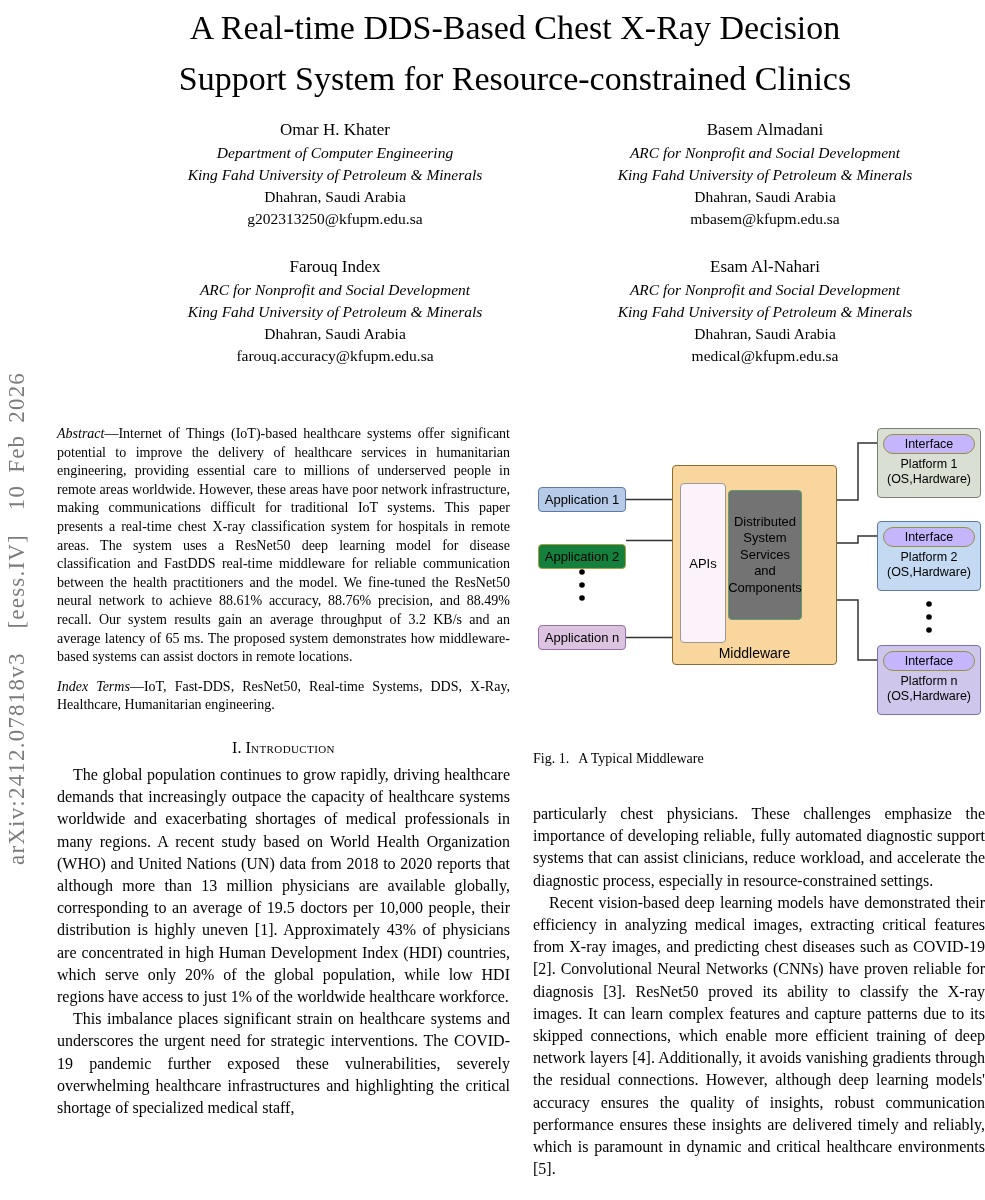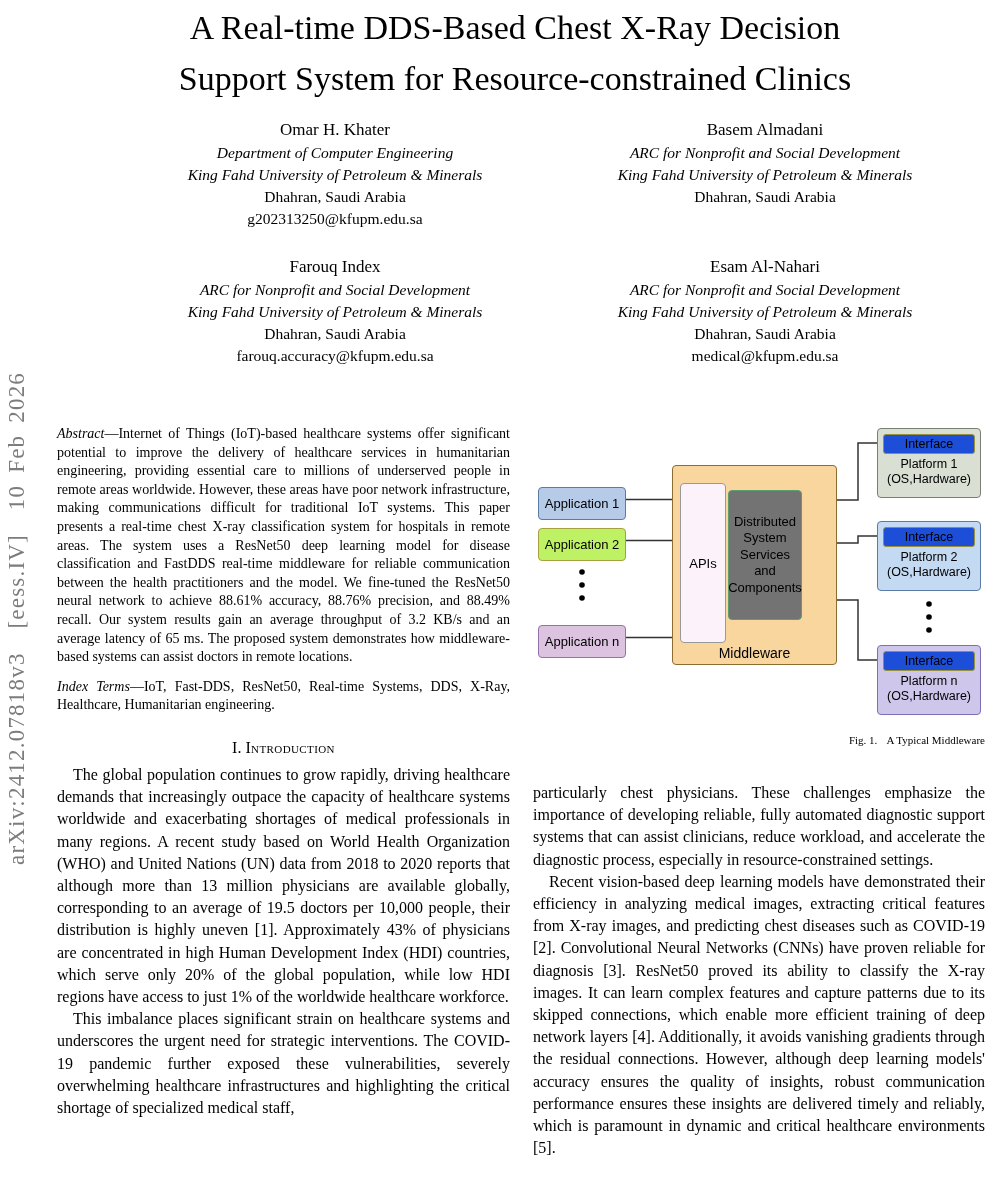--- a/index.html
+++ b/index.html
@@ -60,23 +60,23 @@
   
   .fig { display:block; }
   .diagram { position:relative; width:452px; height:300px;
     font-family:"Liberation Sans","DejaVu Sans",sans-serif; }
   .diagram svg { position:absolute; left:0; top:0; }
   .fig-box {
     position:absolute; border:1.4px solid #666; border-radius:4px;
     display:flex; align-items:center; justify-content:center;
     font-size:13px; text-align:center;
   }
-  .app  { left:5px; width:88px; height:33px; }
+  .app  { left:5px; width:88px; height:25px; }
   .app1 { top:62px;  background:#b5cbe8; border-color:#5b7ba6; }
-  .app2 { top:103px; background:#bef264; border-color:#a6a13f; }
+  .app2 { top:119px; background:#15803d; border-color:#a6a13f; }
   .appn { top:200px; background:#dcc3e0; border-color:#9670a8; }
   .middleware {
     left:139px; top:40px; width:165px; height:200px;
     background:#f8d69e; border-color:#8c6d31;
     flex-direction:column; justify-content:flex-end; padding-bottom:3px;
     font-size:14px;
   }
   .apis {
     left:147px; top:58px; width:46px; height:160px;
     background:#fcf2fa; border-color:#999999;
@@ -88,27 +88,27 @@
   }
   .platform {
     position:absolute; left:344px; width:104px; height:70px;
     border:1.4px solid #777; border-radius:4px;
   }
   .pg1 { top:3px;   background:#dadfd3; border-color:#7a8071; }
   .pg2 { top:96px;  background:#c4d9f2; border-color:#5b7ba6; }
   .pgn { top:220px; background:#cfc7eb; border-color:#7e6fb5; }
   .iface {
     width:92px; height:20px; margin:5px auto 3px auto;
-    background:#1d4ed8; border:1.3px solid #96903f; border-radius:3px;
+    background:#c4b5fd; border:1.3px solid #96903f; border-radius:10px;
     display:flex; align-items:center; justify-content:center; font-size:12.5px;
   }
   .pname, .psub { text-align:center; font-size:12.5px; line-height:15px; }
 
   .figcap {
-    margin-top:9px; text-align:right; font-size:11px;
+    margin-top:26px; text-align:left; font-size:14px;
     font-family:"Liberation Serif","DejaVu Serif",serif;
   }
   .capgap { margin-left:9px; }
   .col2-text { margin-top:36px; }
 </style>
 </head>
 <body>
 
 <div class="page">
 
@@ -125,20 +125,21 @@
       <div class="a-affil">Department of Computer Engineering</div>
       <div class="a-affil">King Fahd University of Petroleum &amp; Minerals</div>
       <div class="a-loc">Dhahran, Saudi Arabia</div>
       <div class="a-email">g202313250@kfupm.edu.sa</div>
     </div>
     <div class="author">
       <div class="a-name">Basem Almadani</div>
       <div class="a-affil">ARC for Nonprofit and Social Development</div>
       <div class="a-affil">King Fahd University of Petroleum &amp; Minerals</div>
       <div class="a-loc">Dhahran, Saudi Arabia</div>
+      <div class="a-email">mbasem@kfupm.edu.sa</div>
     </div>
     <div class="author">
       <div class="a-name">Farouq Index</div>
       <div class="a-affil">ARC for Nonprofit and Social Development</div>
       <div class="a-affil">King Fahd University of Petroleum &amp; Minerals</div>
       <div class="a-loc">Dhahran, Saudi Arabia</div>
       <div class="a-email">farouq.accuracy@kfupm.edu.sa</div>
     </div>
     <div class="author">
       <div class="a-name">Esam Al-Nahari</div>

